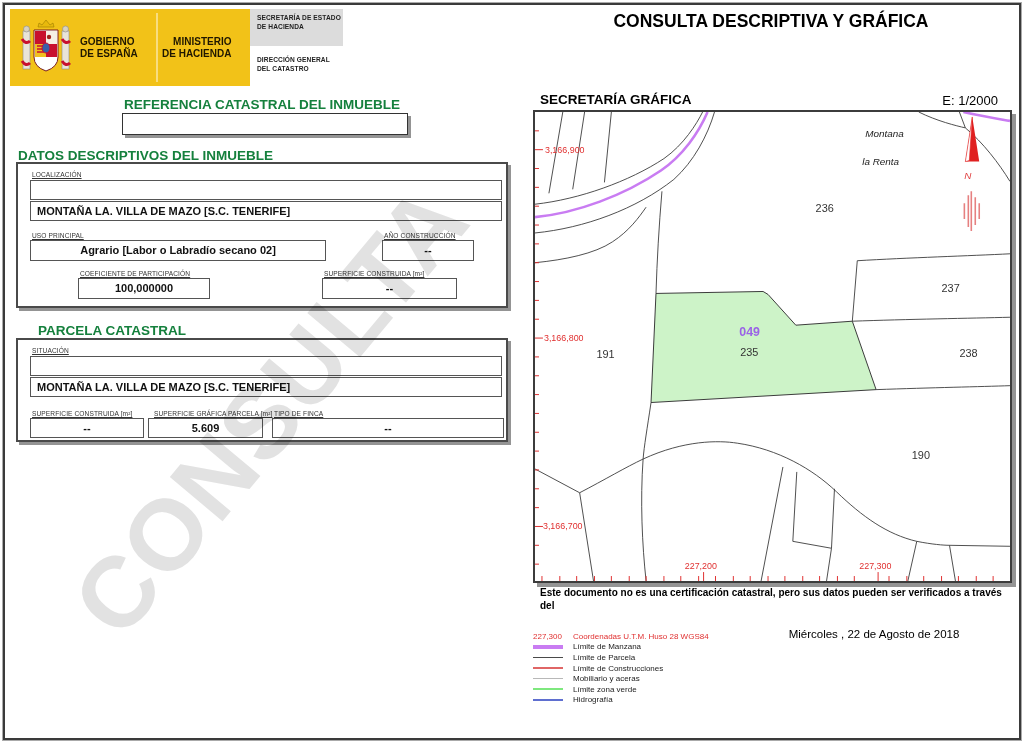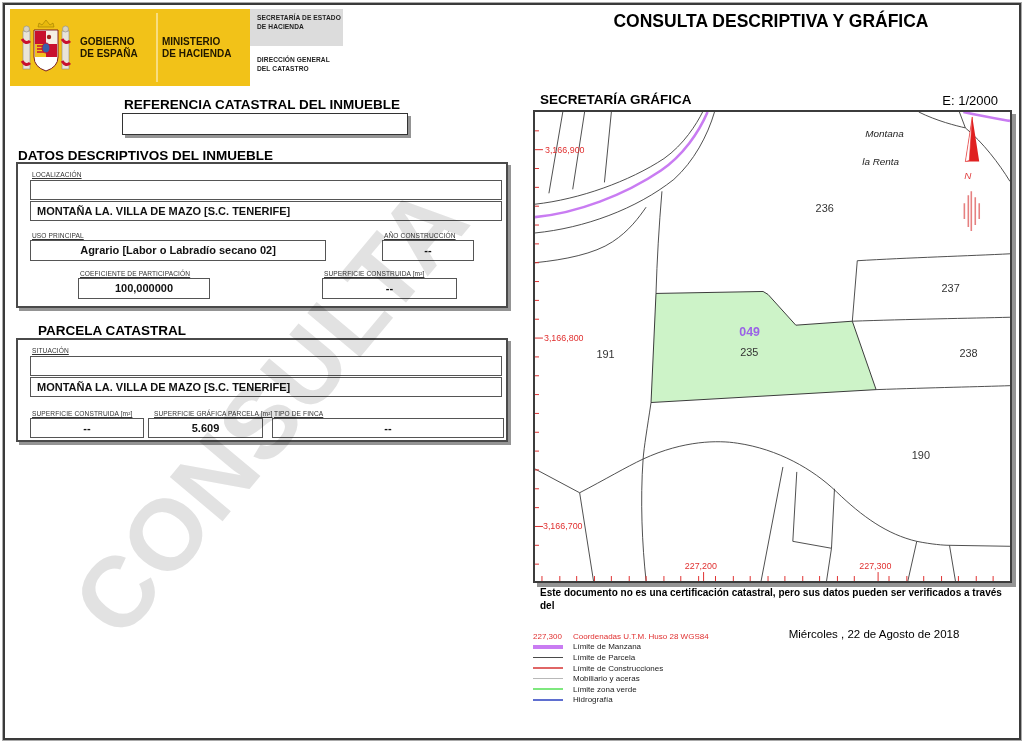--- a/index.html
+++ b/index.html
@@ -11,21 +11,21 @@
   .gov-divider{position:absolute;left:146px;top:4px;bottom:4px;width:2px;background:rgba(255,255,255,.45);}
   .gov-txt{font-weight:bold;font-size:10px;line-height:12px;color:#201800;}
   .crest{margin:0 8px 0 10px;}
   .sec-box{position:absolute;left:250px;top:9px;width:93px;height:37px;background:#dcdcdc;padding:5px 0 0 7px;box-sizing:border-box;}
   .dir-box{position:absolute;left:250px;top:48px;width:93px;height:38px;background:#fff;padding:8px 0 0 7px;box-sizing:border-box;}
   .small-org{font-size:6.6px;line-height:8.5px;color:#222;font-weight:bold;letter-spacing:.1px;}
   .doc-title{position:absolute;left:530px;top:12px;width:482px;text-align:center;font-weight:bold;font-size:17.5px;line-height:19px;color:#000;}
 
   
   .sec-head-wrap{position:absolute;text-align:center;}
-  .sec-head{display:inline-block;font-weight:bold;font-size:13.5px;color:#000000;border-bottom:1.6px solid #000;padding-bottom:1px;}
+  .sec-head{display:inline-block;font-weight:bold;font-size:13.5px;color:#15803d;border-bottom:1.6px solid #000;padding-bottom:1px;}
   .left-head{position:absolute;left:18px;}
 
   
   .shadow-box{position:absolute;background:#fff;border:2px solid #4a4a4a;box-shadow:3px 3px 0 #949494;box-sizing:border-box;}
   .ref-value{position:absolute;left:122px;top:113px;width:286px;height:22px;background:#fff;border:1px solid #333;box-shadow:3px 3px 0 #949494;box-sizing:border-box;}
   .lbl{position:absolute;font-size:6.6px;color:#333;text-decoration:underline;letter-spacing:.1px;white-space:nowrap;}
   .vbox{position:absolute;border:1px solid #555;box-sizing:border-box;background:#fff;font-size:11px;}
   .vbox .val{display:block;width:100%;text-align:center;font-weight:bold;line-height:18px;color:#111;}
   .vbox.leftpad{padding-left:6px;}
   .vbox .val.left{text-align:left;}
@@ -73,21 +73,21 @@
       <path d="M17 29 h7 M17 32 h7 M17 35 h7" stroke="#c8102e" stroke-width="1.4"></path>
       <rect x="26" y="27" width="11" height="13" fill="#c8102e"></rect>
       <circle cx="29" cy="20" r="2.2" fill="#a0241e"></circle>
       <ellipse cx="26" cy="31" rx="4" ry="5" fill="#3a5fa8" stroke="#c8102e" stroke-width="1"></ellipse>
     </svg>
     <div class="gov-txt" style="width:62px;">
       <div>GOBIERNO</div>
       <div>DE ESPAÑA</div>
     </div>
     <div class="gov-divider"></div>
-    <div class="gov-txt" style="margin-left:20px;">
+    <div class="gov-txt" style="margin-left:20px;text-align:right;">
       <div>MINISTERIO</div>
       <div>DE HACIENDA</div>
     </div>
   </div>
   <div class="sec-box">
     <div class="small-org">SECRETARÍA DE ESTADO</div>
     <div class="small-org">DE HACIENDA</div>
   </div>
   <div class="dir-box">
     <div class="small-org">DIRECCIÓN GENERAL</div>

